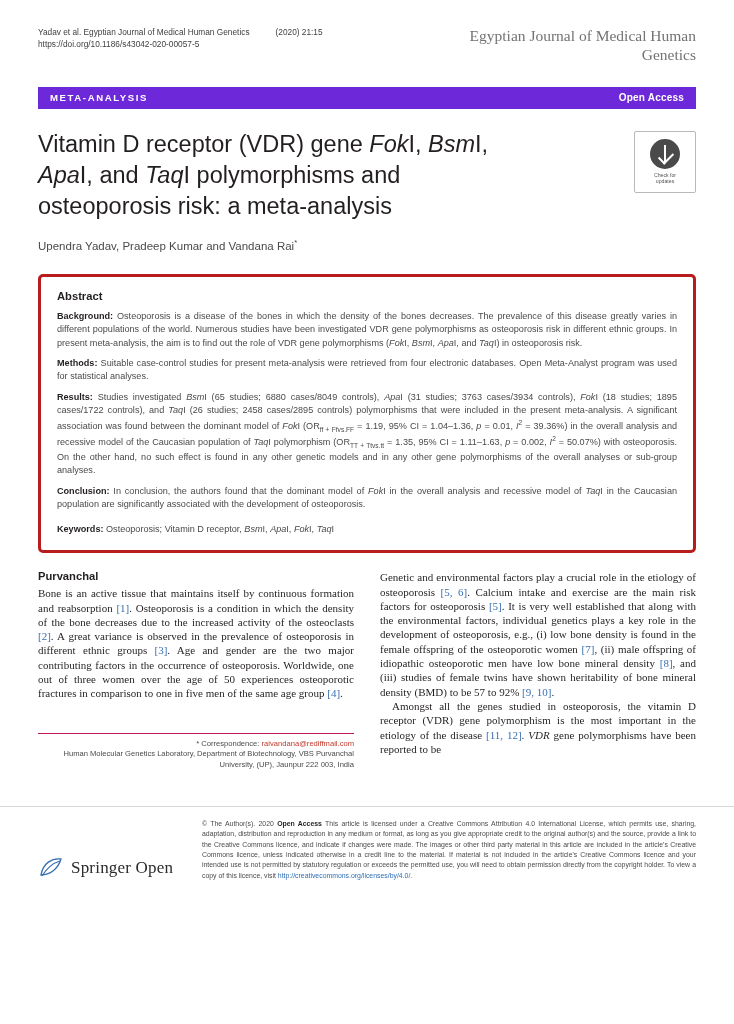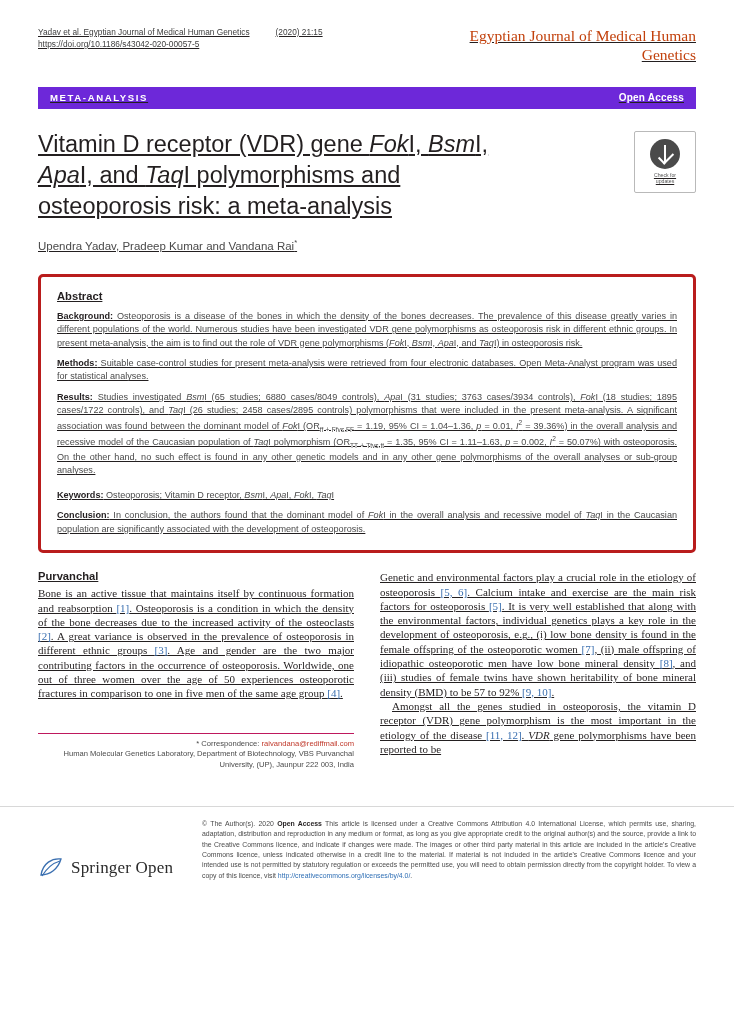--- a/index.html
+++ b/index.html
@@ -9,21 +9,20 @@
     background: #ffffff;
     font-family: "Liberation Serif", serif;
     color: #231f20;
     position: relative;
     overflow: hidden;
   }
   .page {
     position: relative;
     width: 734px; height: 895px;
     padding: 26px 38px 4px 38px;
-    text-decoration: underline;
   }
 
   
   .runhead {
     display: flex;
     justify-content: space-between;
     align-items: flex-start;
   }
   .runhead-left {
     font-family: "Liberation Sans", sans-serif;
@@ -32,21 +31,21 @@
     color: #404040;
     max-width: 370px;
   }
   .runhead-left .cite-row { display:flex; gap:26px; }
   .runhead-left .doi { color:#404040; }
   .journal-title {
     font-family: "Liberation Serif", serif;
     font-size: 15.5px;
     line-height: 1.25;
     text-align: right;
-    color: #c2410c;
+    color: #737373;
     width: 235px;
   }
 
   
   .oa-bar {
     margin-top: 22px;
     height: 22px;
     background: #6d28d9;
     display: flex;
     align-items: center;
@@ -281,23 +280,23 @@
 
   <div class="abstract">
     <h2>Abstract</h2>
 
     <p><b>Background:</b> Osteoporosis is a disease of the bones in which the density of the bones decreases. The prevalence of this disease greatly varies in different populations of the world. Numerous studies have been investigated VDR gene polymorphisms as osteoporosis risk in different ethnic groups. In present meta-analysis, the aim is to find out the role of VDR gene polymorphisms (<i>Fok</i>I, <i>Bsm</i>I, <i>Apa</i>I, and <i>Taq</i>I) in osteoporosis risk.</p>
 
     <p><b>Methods:</b> Suitable case-control studies for present meta-analysis were retrieved from four electronic databases. Open Meta-Analyst program was used for statistical analyses.</p>
 
     <p><b>Results:</b> Studies investigated <i>Bsm</i>I (65 studies; 6880 cases/8049 controls), <i>Apa</i>I (31 studies; 3763 cases/3934 controls), <i>Fok</i>I (18 studies; 1895 cases/1722 controls), and <i>Taq</i>I (26 studies; 2458 cases/2895 controls) polymorphisms that were included in the present meta-analysis. A significant association was found between the dominant model of <i>Fok</i>I (OR<sub>ff + Ffvs.FF</sub> = 1.19, 95% CI = 1.04–1.36, <i>p</i> = 0.01, <i>I</i><sup>2</sup> = 39.36%) in the overall analysis and recessive model of the Caucasian population of <i>Taq</i>I polymorphism (OR<sub>TT + Ttvs.tt</sub> = 1.35, 95% CI = 1.11–1.63, <i>p</i> = 0.002, <i>I</i><sup>2</sup> = 50.07%) with osteoporosis. On the other hand, no such effect is found in any other genetic models and in any other gene polymorphisms of the overall analyses or sub-group analyses.</p>
 
+    <p><b>Conclusion:</b> In conclusion, the authors found that the dominant model of <i>Fok</i>I in the overall analysis and recessive model of <i>Taq</i>I in the Caucasian population are significantly associated with the development of osteoporosis.</p>
+
     <p style="margin-top:11px"><b>Keywords:</b> Osteoporosis; Vitamin D receptor, <i>Bsm</i>I, <i>Apa</i>I, <i>Fok</i>I, <i>Taq</i>I</p>
-
-    <p><b>Conclusion:</b> In conclusion, the authors found that the dominant model of <i>Fok</i>I in the overall analysis and recessive model of <i>Taq</i>I in the Caucasian population are significantly associated with the development of osteoporosis.</p>
   </div>
 
   <div class="body-cols">
     <div class="col">
       <h3>Purvanchal</h3>
       <p>Bone is an active tissue that maintains itself by continuous formation and reabsorption <span class="ref">[1]</span>. Osteoporosis is a condition in which the density of the bone decreases due to the increased activity of the osteoclasts <span class="ref">[2]</span>. A great variance is observed in the prevalence of osteoporosis in different ethnic groups <span class="ref">[3]</span>. Age and gender are the two major contributing factors in the occurrence of osteoporosis. Worldwide, one out of three women over the age of 50 experiences osteoporotic fractures in comparison to one in five men of the same age group <span class="ref">[4]</span>.</p>
     </div>
     <div class="col">
       <p>Genetic and environmental factors play a crucial role in the etiology of osteoporosis <span class="ref">[5, 6]</span>. Calcium intake and exercise are the main risk factors for osteoporosis <span class="ref">[5]</span>. It is very well established that along with the environmental factors, individual genetics plays a key role in the development of osteoporosis, e.g., (i) low bone density is found in the female offspring of the osteoporotic women <span class="ref">[7]</span>, (ii) male offspring of idiopathic osteoporotic men have low bone mineral density <span class="ref">[8]</span>, and (iii) studies of female twins have shown heritability of bone mineral density (BMD) to be 57 to 92% <span class="ref">[9, 10]</span>.</p>
       <p>Amongst all the genes studied in osteoporosis, the vitamin D receptor (VDR) gene polymorphism is the most important in the etiology of the disease <span class="ref">[11, 12]</span>. <i>VDR</i> gene polymorphisms have been reported to be</p>

